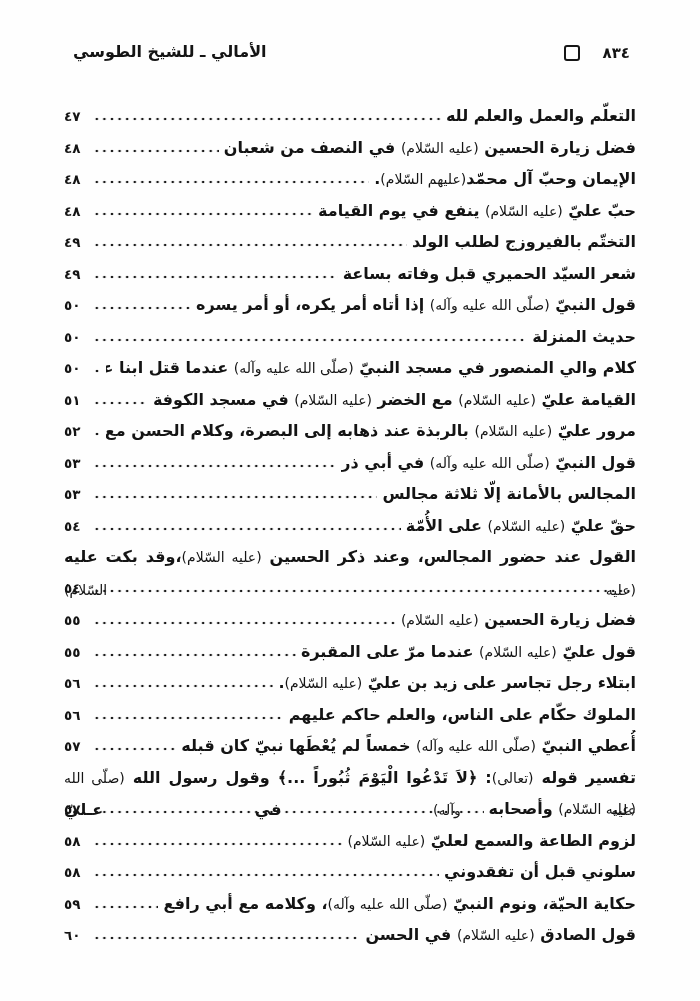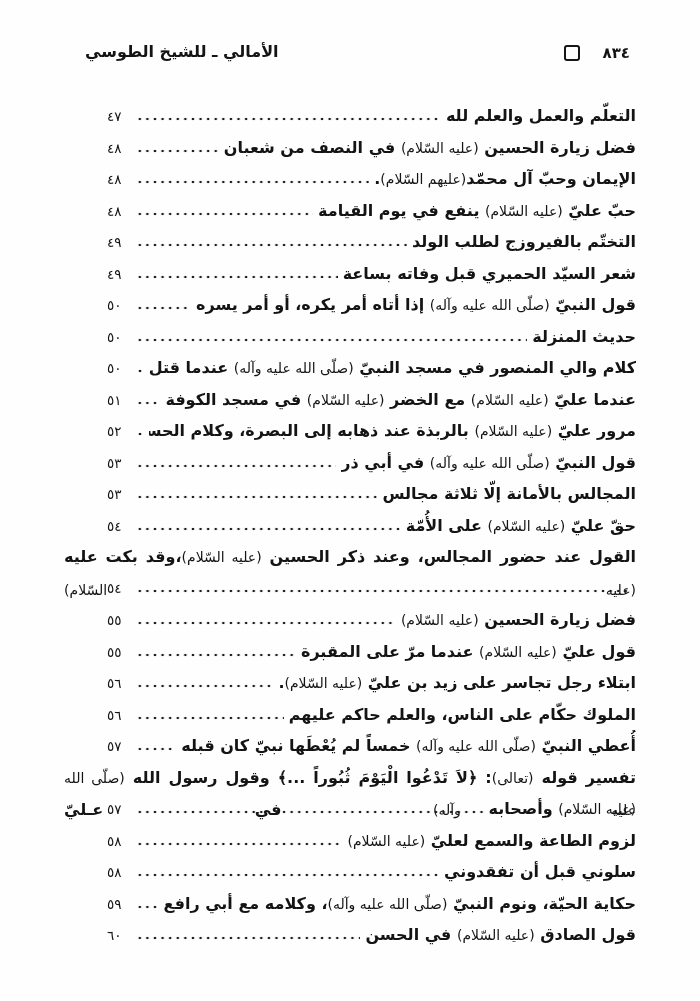--- a/index.html
+++ b/index.html
@@ -3,21 +3,21 @@
 <meta charset="utf-8">
 <style>
   html,body{margin:0;padding:0;}
   body{background:#e8e8e8;font-family:"DejaVu Sans",sans-serif;}
   .page{
     position:relative;width:700px;height:1001px;margin:0 auto;
     background:#fefefe;color:#141414;overflow:hidden;direction:rtl;
   }
   
   .hdr-title{
-    position:absolute;top:42px;left:85px;direction:rtl;
+    position:absolute;top:42px;left:73px;direction:rtl;
     font-size:16px;font-weight:bold;white-space:nowrap;
   }
   .hdr-page{
     position:absolute;top:44px;right:70px;
     display:flex;flex-direction:row;align-items:center;gap:23px;direction:ltr;
   }
   .hdr-box{
     display:inline-block;width:12px;height:12px;
     border:2px solid #161616;border-radius:3px;background:transparent;
   }
@@ -31,22 +31,22 @@
     font-size:16px;font-weight:bold;white-space:nowrap;
   }
   .row .title{flex:0 1 auto;overflow:hidden;}
   .sm{font-size:14px;font-weight:normal;letter-spacing:-0.2px;}
   .leader{
     flex:1 1 auto;min-width:8px;margin:0 5px 0 7px;height:4px;align-self:baseline;
     background-image:radial-gradient(circle,#1b1b1b 1.15px,transparent 1.6px);
     background-size:7.6px 4px;background-repeat:repeat-x;background-position:left bottom;
   }
   .pagenum{
-    flex:0 0 auto;min-width:22px;font-size:13.5px;font-weight:normal;
-    text-align:left;letter-spacing:1px;margin-left:43px;
+    flex:0 0 auto;min-width:22px;font-size:13.5px;font-weight:bold;
+    text-align:left;letter-spacing:1px;
   }
   .row.full{
     display:block;white-space:normal;text-align:justify;
     -moz-text-align-last:justify;text-align-last:justify;
   }
   .row.indent .title{margin-right:46px;}
 </style>
 </head>
 <body>
 
@@ -99,21 +99,21 @@
         <span class="title"><span>حديث المنزلة </span></span>
         <span class="leader"></span>
         <span class="pagenum">٥٠</span>
       </div>
       <div class="row">
         <span class="title"><span>كلام والي المنصور في مسجد النبيّ </span><span class="sm">(صلّى الله عليه وآله)</span><span> عندما قتل ابنا عبدالله بن الحسن </span></span>
         <span class="leader"></span>
         <span class="pagenum">٥٠</span>
       </div>
       <div class="row">
-        <span class="title"><span>عندما عليّ </span><span class="sm">(عليه السّلام)</span><span> مع الخضر </span><span class="sm">(عليه السّلام)</span><span> في مسجد الكوفة </span></span>
+        <span class="title"><span>القيامة عليّ </span><span class="sm">(عليه السّلام)</span><span> مع الخضر </span><span class="sm">(عليه السّلام)</span><span> في مسجد الكوفة </span></span>
         <span class="leader"></span>
         <span class="pagenum">٥١</span>
       </div>
       <div class="row">
         <span class="title"><span>مرور عليّ </span><span class="sm">(عليه السّلام)</span><span> بالربذة عند ذهابه إلى البصرة، وكلام الحسن مع أبيه </span></span>
         <span class="leader"></span>
         <span class="pagenum">٥٢</span>
       </div>
       <div class="row">
         <span class="title"><span>قول النبيّ </span><span class="sm">(صلّى الله عليه وآله)</span><span> في أبي ذر </span></span>

